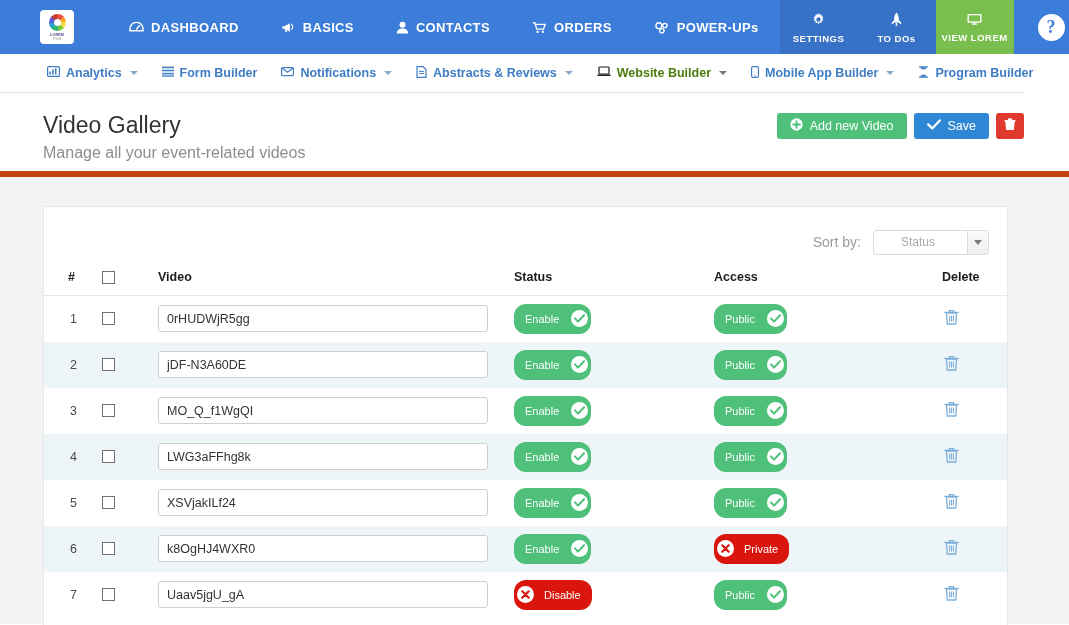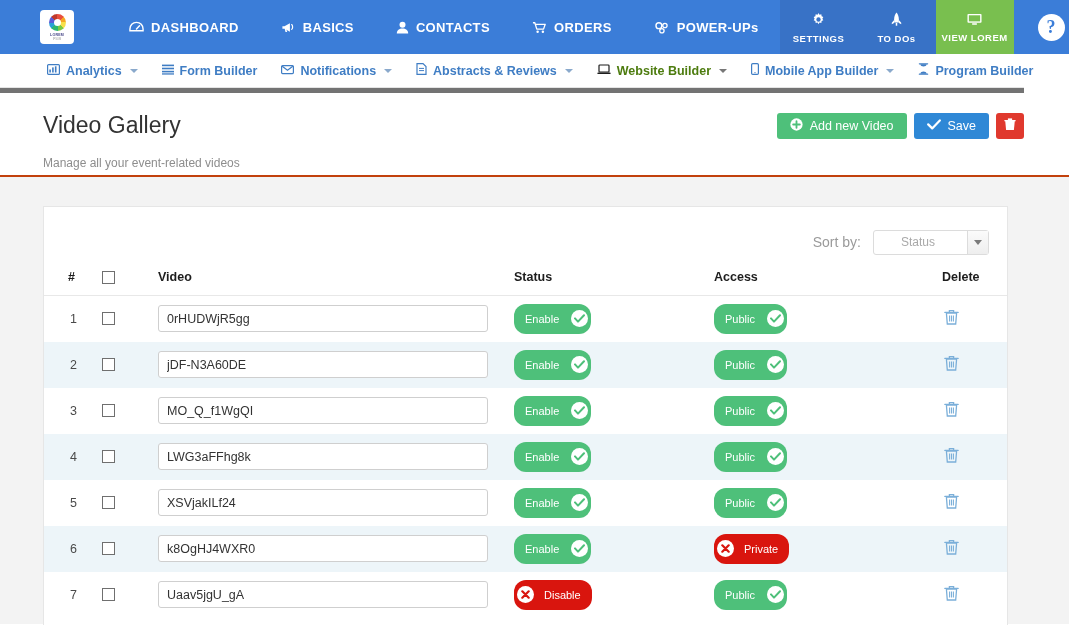--- a/index.html
+++ b/index.html
@@ -100,21 +100,21 @@
     font-family: "Liberation Serif", serif;
     cursor: pointer;
   }
 
   
   .subnav {
     height: 39px;
     background: #fff;
     display: flex; align-items: center;
     padding-left: 47px;
-    border-bottom: 6px solid #737373;
+    border-bottom: 1px solid #737373;
     margin: 0 45px 0 0;
     position: relative;
   }
   .subnav::after {
     content:""; position:absolute; left:0; right:0; bottom:-1px; height:1px; background:#e4e4e4;
   }
   .sub-item {
     display: flex; align-items: center; gap: 6px;
     font-size: 12.5px; font-weight: bold;
     color: #3f7dc4;
@@ -133,27 +133,27 @@
   .sub-item.active .sub-caret { border-top-color: #777; }
 
   
   .pagehead {
     background: #fff;
     padding: 20px 45px 0 43px;
     height: 84px;
     display: flex;
     justify-content: space-between;
     align-items: flex-start;
-    border-bottom: 2px solid #c2410c;
+    border-bottom: 6px solid #c2410c;
   }
   .page-title {
     font-size: 23px; color: #333; font-weight: normal;
     line-height: 1.1;
   }
-  .page-sub { font-size: 12px; color: #8d8d8d; margin-top: 18px; }
+  .page-sub { font-size: 16px; color: #8d8d8d; margin-top: 6px; }
   .actions { display: flex; align-items: center; gap: 7px; margin-top: 0; }
   .btn {
     border: none; border-radius: 3px;
     color: #fff; font-size: 12.5px;
     display: flex; align-items: center; gap: 7px;
     padding: 0 13px; height: 26px;
     cursor: pointer;
     font-family: "Liberation Sans", sans-serif;
   }
   .btn-green { background: #4ec07a; }

